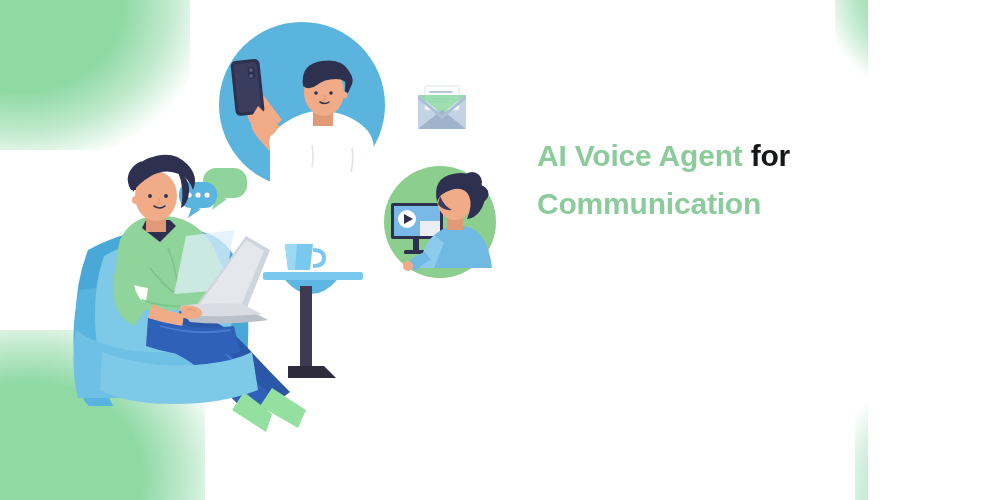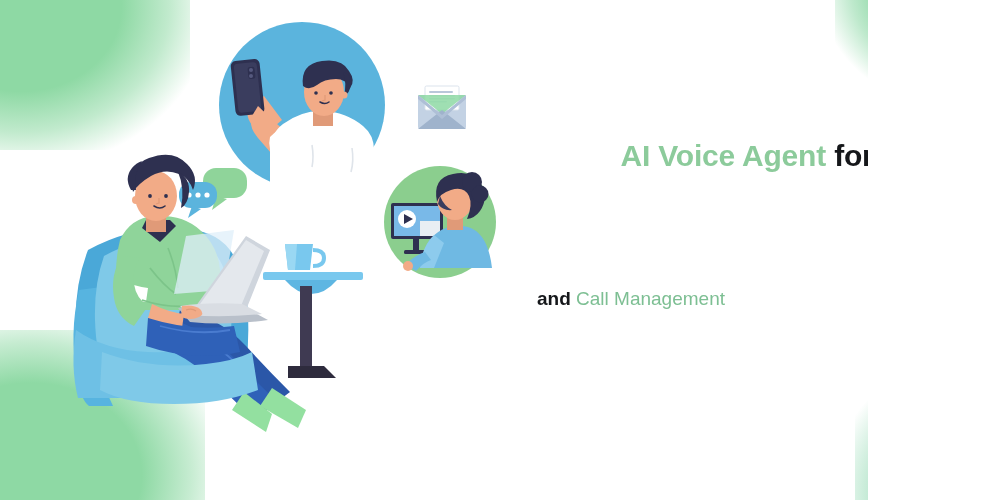--- a/index.html
+++ b/index.html
@@ -2,21 +2,21 @@
 <html><head>
 <meta charset="utf-8">
 <style>
   html,body{margin:0;padding:0;}
   body{
     width:1000px;height:500px;overflow:hidden;
     background:#ffffff;
     font-family:"Liberation Sans", sans-serif;
   }
   #banner{
-    position:relative;width:868px;height:500px;overflow:hidden;background:#ffffff;text-align:center;
+    position:relative;width:868px;height:500px;overflow:hidden;background:#ffffff;
   }
 
   
   .blob{position:absolute;pointer-events:none;}
   #blob-tl{left:-70px;top:-90px;width:260px;height:240px;
     background:radial-gradient(ellipse at 35% 40%, #8ed9a4 0%, #8ed9a4 42%, rgba(142,217,164,.55) 62%, rgba(142,217,164,0) 80%);}
   #blob-tr{left:835px;top:-105px;width:250px;height:200px;
     background:radial-gradient(ellipse at 50% 45%, #7ed39a 0%, #7ed39a 40%, rgba(126,211,154,.5) 62%, rgba(126,211,154,0) 80%);}
   #blob-bl{left:-95px;top:330px;width:300px;height:265px;
     background:radial-gradient(ellipse at 42% 55%, #8ed9a4 0%, #8ed9a4 45%, rgba(142,217,164,.5) 65%, rgba(142,217,164,0) 82%);}
@@ -213,20 +213,17 @@
       <path d="M182 306 q12 -2 18 3 q5 5 -1 8 q-8 4 -18 0 z" fill="#f2ab87"></path>
       <path d="M186 310 q6 -2 10 1" stroke="#e09a78" stroke-width="1.2" fill="none"></path>
 
       <path d="M148 318 q44 14 86 8 l6 26 q-48 10 -94 -6 z" fill="#2f61b8"></path>
       <path d="M160 326 q36 10 70 4" stroke="#4a7cd0" stroke-width="1.8" fill="none"></path>
     </g>
   </svg>
 
   <div id="headline">
     <div class="hl-line"><span class="accent">AI Voice Agent</span> <span>for</span></div>
+    <div class="hl-line accent">Communication</div>
   </div>
 
-  <div id="subline">
-    <span>and</span>
-    <span class="accent">Call Management</span>
-  </div>
 
 </div>
 
 </body></html>

